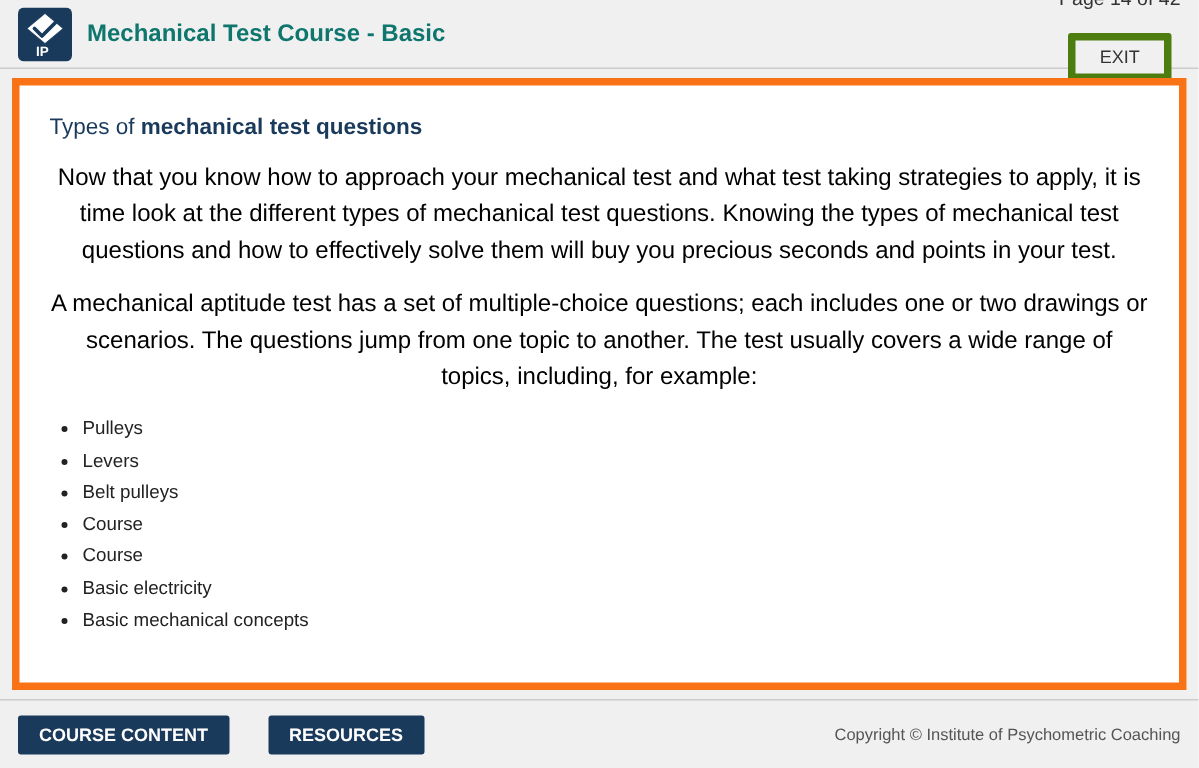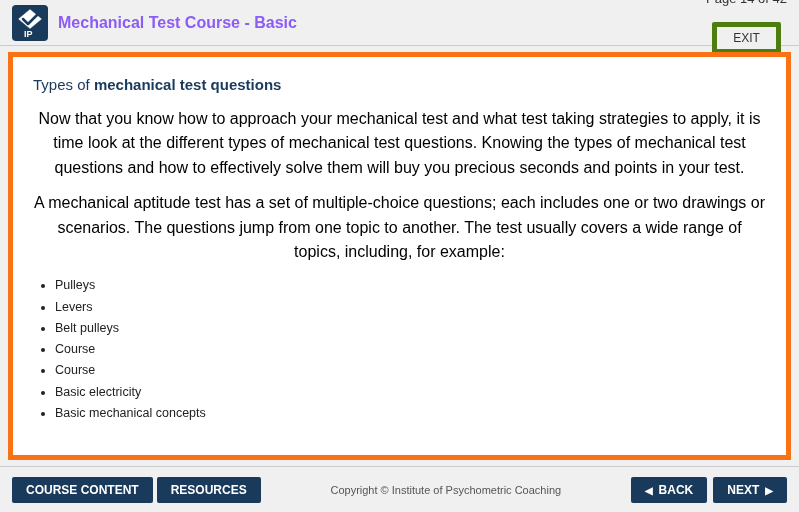--- a/index.html
+++ b/index.html
@@ -39,21 +39,21 @@
 
     .logo {
       width: 36px;
       height: 36px;
       flex-shrink: 0;
     }
 
     .header-title {
       font-size: 16px;
       font-weight: bold;
-      color: #8b5cf6;
+      color: #0f766e;
     }
 
     .header-right {
       display: flex;
       align-items: center;
       gap: 16px;
       flex-direction: column;
     }
 
     .page-indicator {
@@ -124,21 +124,21 @@
       height: 46px;
       display: flex;
       align-items: center;
       justify-content: space-between;
       padding: 0 12px;
       flex-shrink: 0;
     }
 
     .footer-left {
       display: flex;
-      gap: 4px;
+      gap: 26px;
     }
 
     .footer-btn {
       background: #1a3a5c;
       color: #fff;
       border: none;
       padding: 6px 14px;
       font-size: 12px;
       font-weight: bold;
       cursor: pointer;
@@ -219,23 +219,13 @@
       <li>Basic mechanical concepts</li>
     </ul>
 </div>
 
 <div class="footer">
   <div class="footer-left">
     <button class="footer-btn">COURSE CONTENT</button>
     <button class="footer-btn">RESOURCES</button>
   </div>
   <div class="footer-center">Copyright © Institute of Psychometric Coaching</div>
-  <div class="footer-right">
-    <button class="nav-btn">
-      <span class="arrow-left"></span>
-      <span>BACK</span>
-    </button>
-    <button class="nav-btn">
-      <span>NEXT</span>
-      <span class="arrow-right"></span>
-    </button>
-  </div>
 </div>
 
 </body></html>

